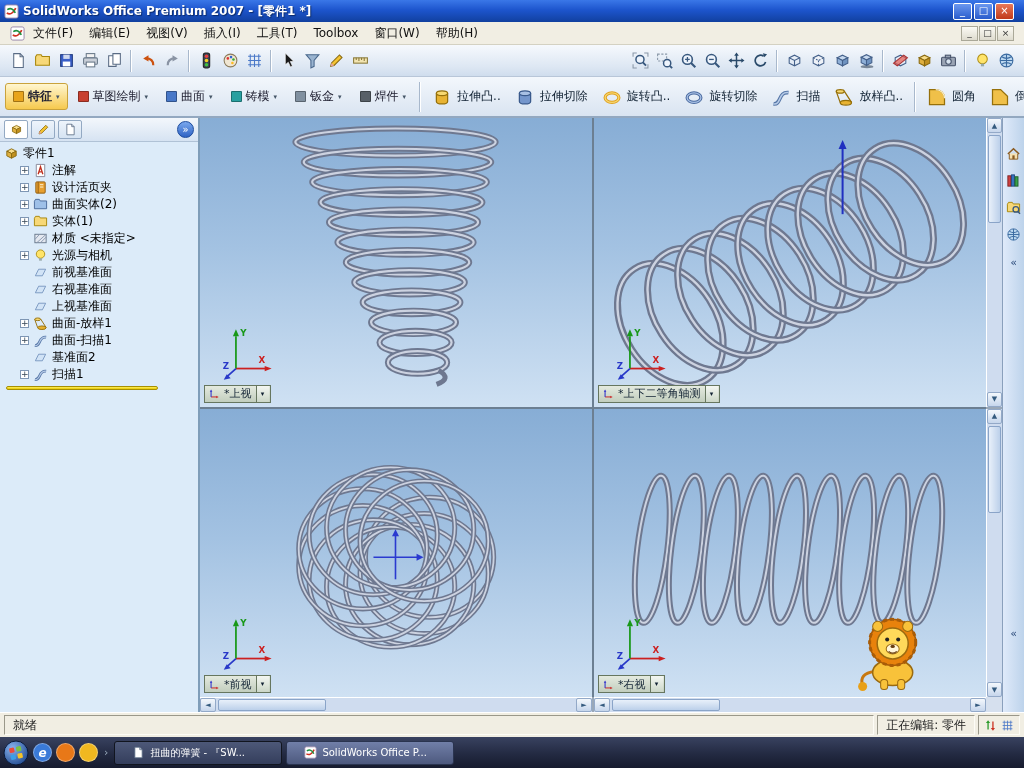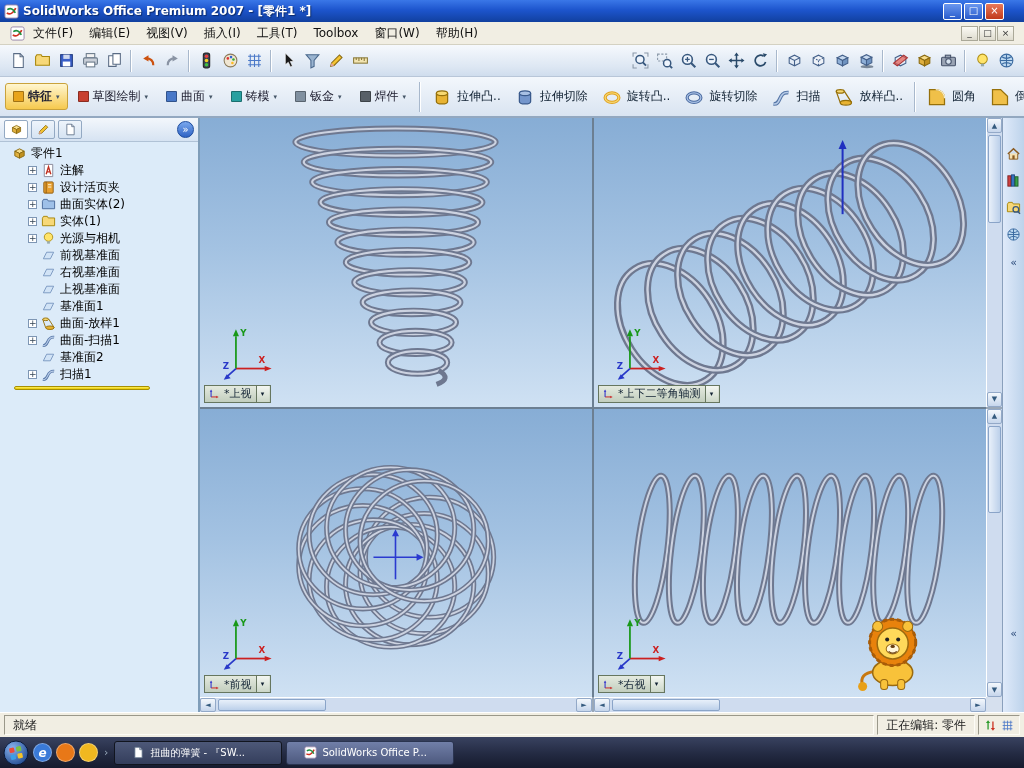--- a/index.html
+++ b/index.html
@@ -1,21 +1,21 @@
 <!DOCTYPE html>
 <html><head>
 <meta charset="utf-8">
 <style>
 *{margin:0;padding:0;box-sizing:border-box}
 html,body{width:1024px;height:768px;overflow:hidden}
 body{font-family:"DejaVu Sans","Liberation Sans",sans-serif;font-size:12px}
 .screen{width:1024px;height:768px;display:flex;flex-direction:column;background:#ece9d8;position:relative}
 
 
-.titlebar{height:22px;flex:none;display:flex;align-items:center;gap:4px;padding:0 20px 0 4px;
+.titlebar{height:22px;flex:none;display:flex;align-items:center;gap:4px;padding:0 10px 0 4px;
  background:linear-gradient(180deg,#3a77e8 0%,#1d55cd 45%,#11409f 100%);color:#fff}
 .ic16{width:15px;height:15px;flex:none}
 .title{font-weight:bold;font-size:12px;text-shadow:1px 1px 1px #0a2a6a;white-space:nowrap;overflow:hidden;flex:1}
 .wbtns{display:flex;gap:2px;margin-left:auto}
 .wbtn{width:19px;height:17px;border:1px solid #fff;border-radius:2px;color:#fff;font-size:10px;line-height:1;
  display:flex;align-items:center;justify-content:center;background:linear-gradient(180deg,#6a97ef,#2a5ccc);font-family:inherit}
 .wbtn.close{background:linear-gradient(180deg,#e8795a,#c03a1a)}
 
 
 .menubar{height:23px;flex:none;background:#f1eee3;display:flex;align-items:center;padding:0 10px;border-bottom:1px solid #d4d1c2}
@@ -48,21 +48,21 @@
 .main{flex:1;display:flex;min-height:0}
 .leftpanel{width:200px;flex:none;background:#dcebf9;border-right:2px solid #7f9db9;display:flex;flex-direction:column}
 .ph{height:24px;flex:none;display:flex;align-items:center;gap:3px;padding:0 4px;
  background:linear-gradient(180deg,#f3f7fc,#d6e3f2);border-bottom:1px solid #b0c2d6}
 .phtab{width:24px;height:19px;border:1px solid #93a9c3;border-radius:2px;background:linear-gradient(#eef4fb,#d6e4f3);
  display:flex;align-items:center;justify-content:center}
 .phtab.active{background:#fff}
 .ic13{width:13px;height:13px}
 .phmore{margin-left:auto;width:17px;height:17px;border-radius:50%;background:linear-gradient(180deg,#7aa8ee,#2f63c4);
  border:1px solid #1c4a9c;color:#fff;font-size:10px;display:flex;align-items:center;justify-content:center}
-.tree{padding:3px 8px;color:#000;overflow:hidden}
+.tree{padding:3px 0;color:#000;overflow:hidden}
 .trow{display:flex;align-items:center;gap:4px;height:17px;padding-left:20px;white-space:nowrap}
 .trow.root{padding-left:4px}
 .expbox{width:9px;height:9px;border:1px solid #7e96b4;background:#fff;font-size:9px;line-height:7px;text-align:center;
  color:#345;visibility:hidden;flex:none}
 .trow.exp .expbox{visibility:visible}
 .ic15{width:15px;height:15px;flex:none}
 .tlabel{overflow:hidden;text-overflow:ellipsis}
 .rollback{height:4px;margin:3px 40px 0 6px;background:linear-gradient(#fff060,#e8c800);border:1px solid #a89000;border-radius:2px}
 
 
@@ -740,20 +740,27 @@
           </div>
 
           <div class="trow exp">
             <span class="expbox">+</span>
             <svg class="ic15">
               <use href="#sym-folder"></use>
             </svg>
             <span class="tlabel">实体(1)</span>
           </div>
 
+          <div class="trow">
+            <span class="expbox">+</span>
+            <svg class="ic15">
+              <use href="#sym-material"></use>
+            </svg>
+            <span class="tlabel">材质 &lt;未指定&gt;</span>
+          </div>
 
           <div class="trow exp">
             <span class="expbox">+</span>
             <svg class="ic15">
               <use href="#sym-bulb"></use>
             </svg>
             <span class="tlabel">光源与相机</span>
           </div>
 
           <div class="trow">
@@ -774,27 +781,20 @@
 
           <div class="trow">
             <span class="expbox">+</span>
             <svg class="ic15">
               <use href="#sym-plane"></use>
             </svg>
             <span class="tlabel">上视基准面</span>
           </div>
 
 
-          <div class="trow">
-            <span class="expbox">+</span>
-            <svg class="ic15">
-              <use href="#sym-plane"></use>
-            </svg>
-            <span class="tlabel">基准面1</span>
-          </div>
 
           <div class="trow exp">
             <span class="expbox">+</span>
             <svg class="ic15">
               <use href="#sym-loft"></use>
             </svg>
             <span class="tlabel">曲面-放样1</span>
           </div>
 
           <div class="trow exp">

